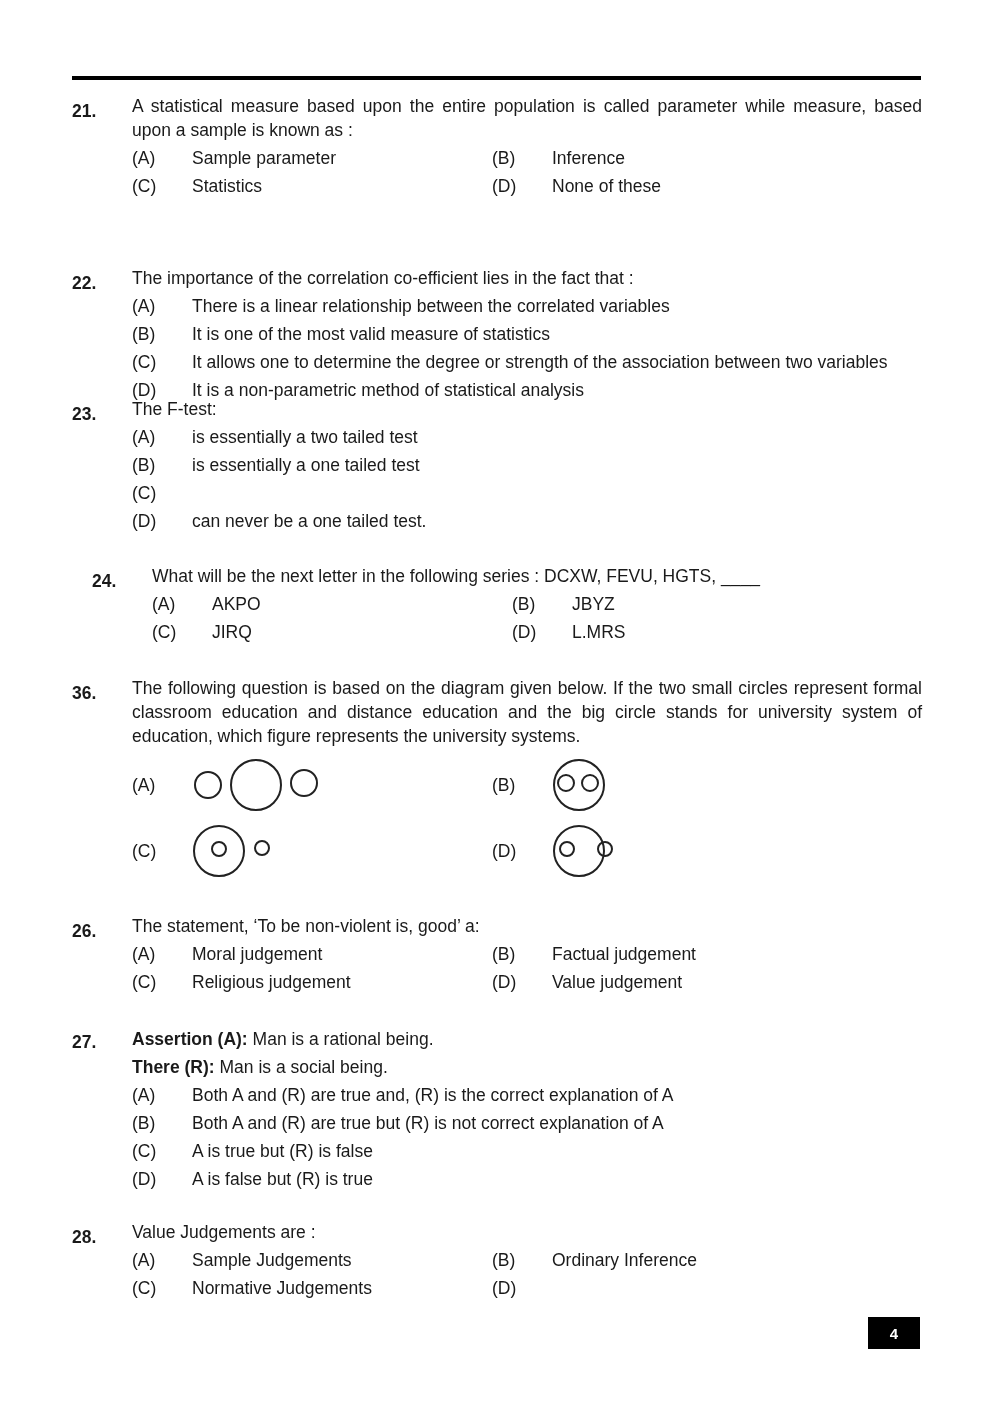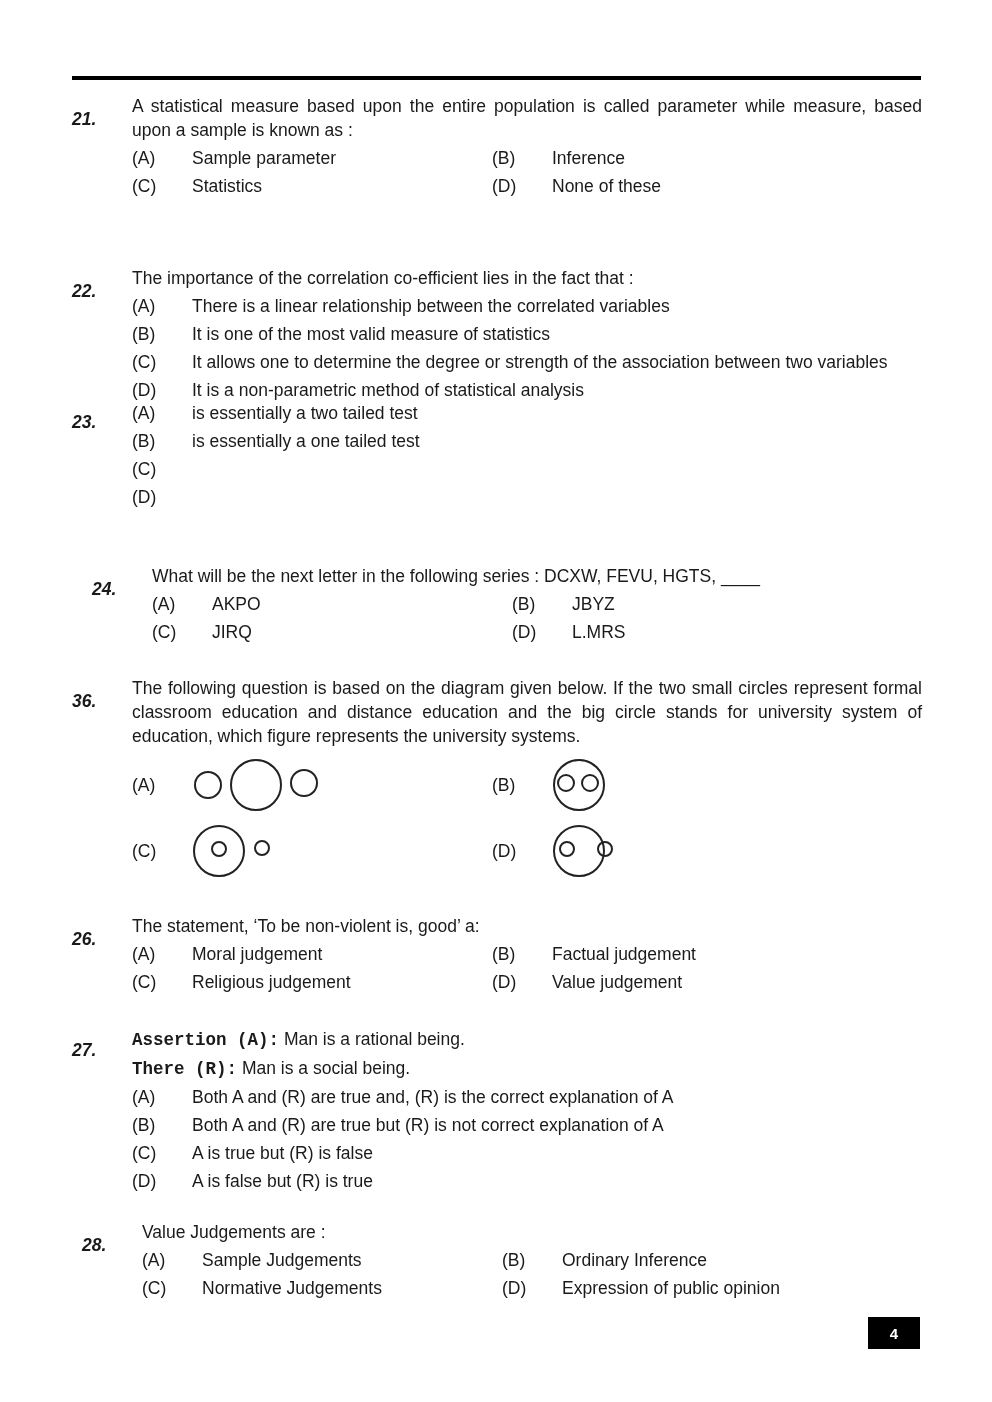--- a/index.html
+++ b/index.html
@@ -2,23 +2,23 @@
 <html><head>
 <meta charset="utf-8">
 <style>
   html, body { margin: 0; padding: 0; background: #ffffff; }
   body {
     width: 992px; height: 1402px; position: relative; overflow: hidden;
     font-family: "Liberation Sans", sans-serif; color: #1a1a1a; font-size: 17.5px;
   }
   .top-rule { position: absolute; left: 72px; top: 76px; width: 849px; height: 4px; background: #000; }
   .q { position: absolute; left: 72px; width: 850px; }
-  .qnum { position: absolute; left: 0; top: 15px; font-weight: bold; font-style: italic; }
+  .qnum { position: absolute; left: 0; top: 7px; font-weight: bold; }
   .qtext { margin-left: 60px; line-height: 24px; text-align: justify; }
-  .qtext b { font-weight: bold; font-family: Liberation Mono, monospace; }
+  .qtext b { font-weight: bold; }
   .opts { margin-left: 60px; }
   .opt-row { display: flex; height: 28px; line-height: 28px; }
   .opt { display: flex; width: 360px; }
   .opt .lab { width: 60px; }
   .opt-full { display: flex; height: 28px; line-height: 28px; }
   .opt-full .lab { width: 60px; }
   .diag-row { display: flex; height: 66px; align-items: center; }
   .diag { display: flex; width: 360px; align-items: center; }
   .diag .lab { width: 60px; }
   svg circle { fill: none; stroke: #222; stroke-width: 2; }
@@ -78,34 +78,36 @@
       </div>
     <div class="opt-full">
         <span class="lab">(D)</span>
         <span>It is a non-parametric method of statistical analysis</span>
       </div>
   </div>
 </div>
 
 <div class="q" style="top:397px;">
   <span class="qnum">23.</span>
+  <div class="qtext">The F-test:</div>
   <div class="opts" style="margin-top:2px;">
     <div class="opt-full">
         <span class="lab">(A)</span>
         <span>is essentially a two tailed test</span>
       </div>
     <div class="opt-full">
         <span class="lab">(B)</span>
         <span>is essentially a one tailed test</span>
       </div>
     <div class="opt-full">
         <span class="lab">(C)</span>
       </div>
     <div class="opt-full">
         <span class="lab">(D)</span>
+        <span>can never be a one tailed test.</span>
       </div>
   </div>
 </div>
 
 <div class="q" style="top:564px;margin-left:20px;">
   <span class="qnum">24.</span>
   <div class="qtext">What will be the next letter in the following series : DCXW, FEVU, HGTS, ____</div>
   <div class="opts" style="margin-top:2px;">
     <div class="opt-row">
       <div class="opt">
@@ -217,40 +219,39 @@
         <span class="lab">(C)</span>
         <span>A is true but (R) is false</span>
       </div>
     <div class="opt-full">
         <span class="lab">(D)</span>
         <span>A is false but (R) is true</span>
       </div>
   </div>
 </div>
 
-<div class="q" style="top:1220px;margin-left:10px;">
+<div class="q" style="top:1220px;">
   <span class="qnum">28.</span>
   <div class="qtext">Value Judgements are :</div>
   <div class="opts" style="margin-top:2px;">
     <div class="opt-row">
       <div class="opt">
           <span class="lab">(A)</span>
           <span>Sample Judgements</span>
         </div>
       <div class="opt">
           <span class="lab">(B)</span>
           <span>Ordinary Inference</span>
         </div>
     </div>
     <div class="opt-row">
       <div class="opt">
           <span class="lab">(C)</span>
           <span>Normative Judgements</span>
         </div>
       <div class="opt">
           <span class="lab">(D)</span>
-          <span>Expression of public opinion</span>
         </div>
     </div>
   </div>
 </div>
 
 <div class="page-badge">4</div>
 
 </body></html>

